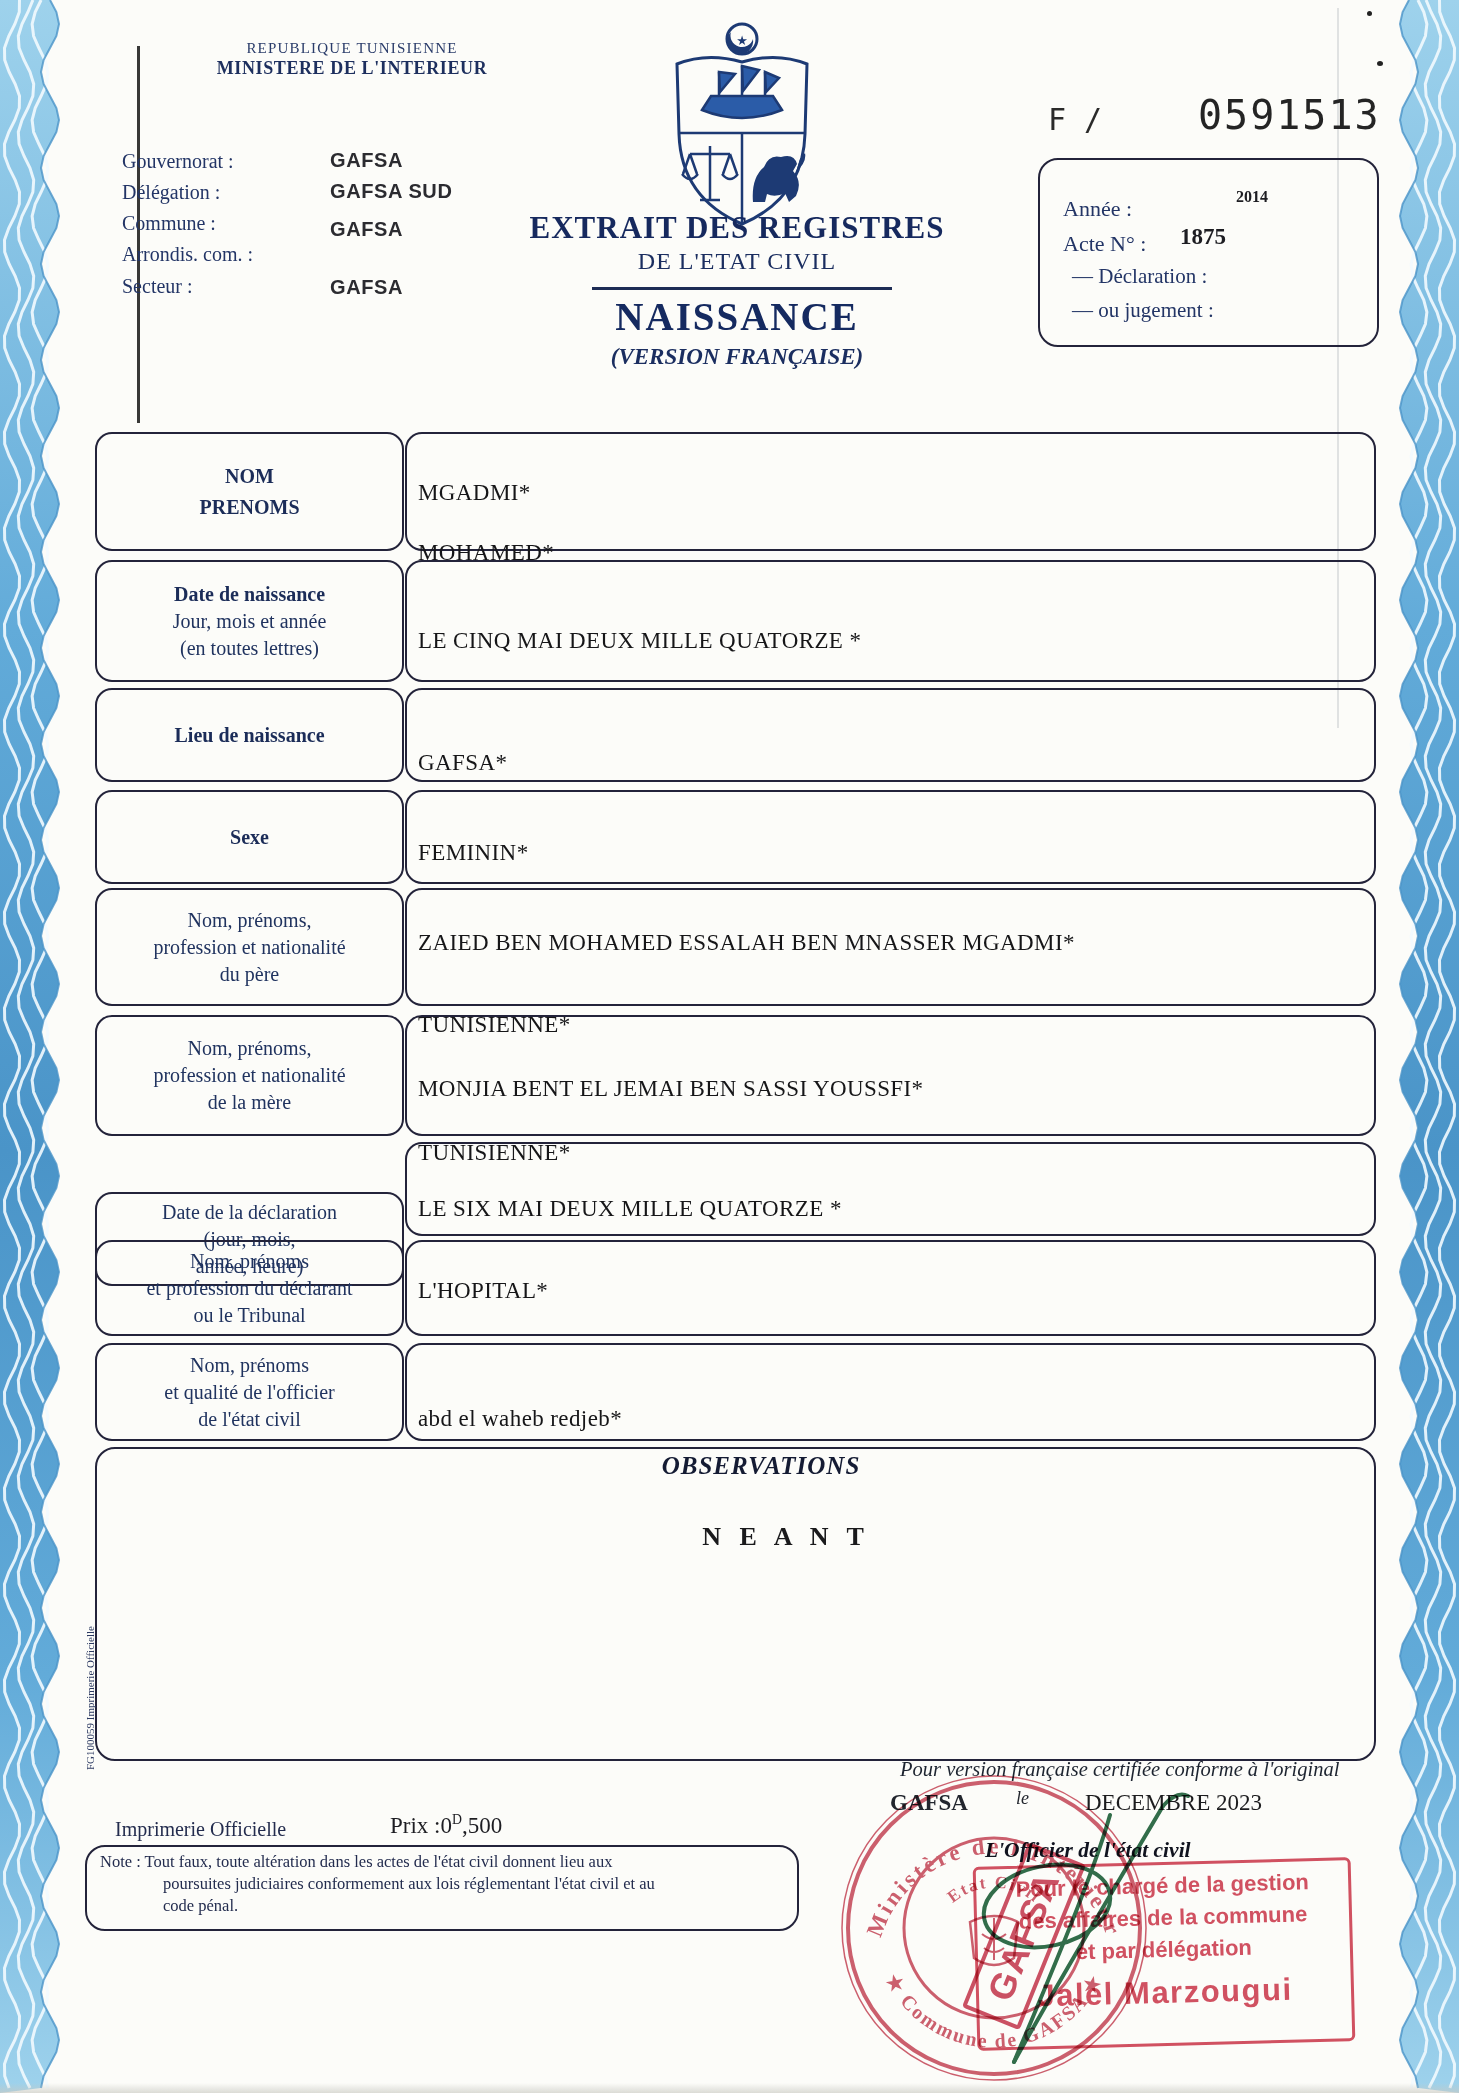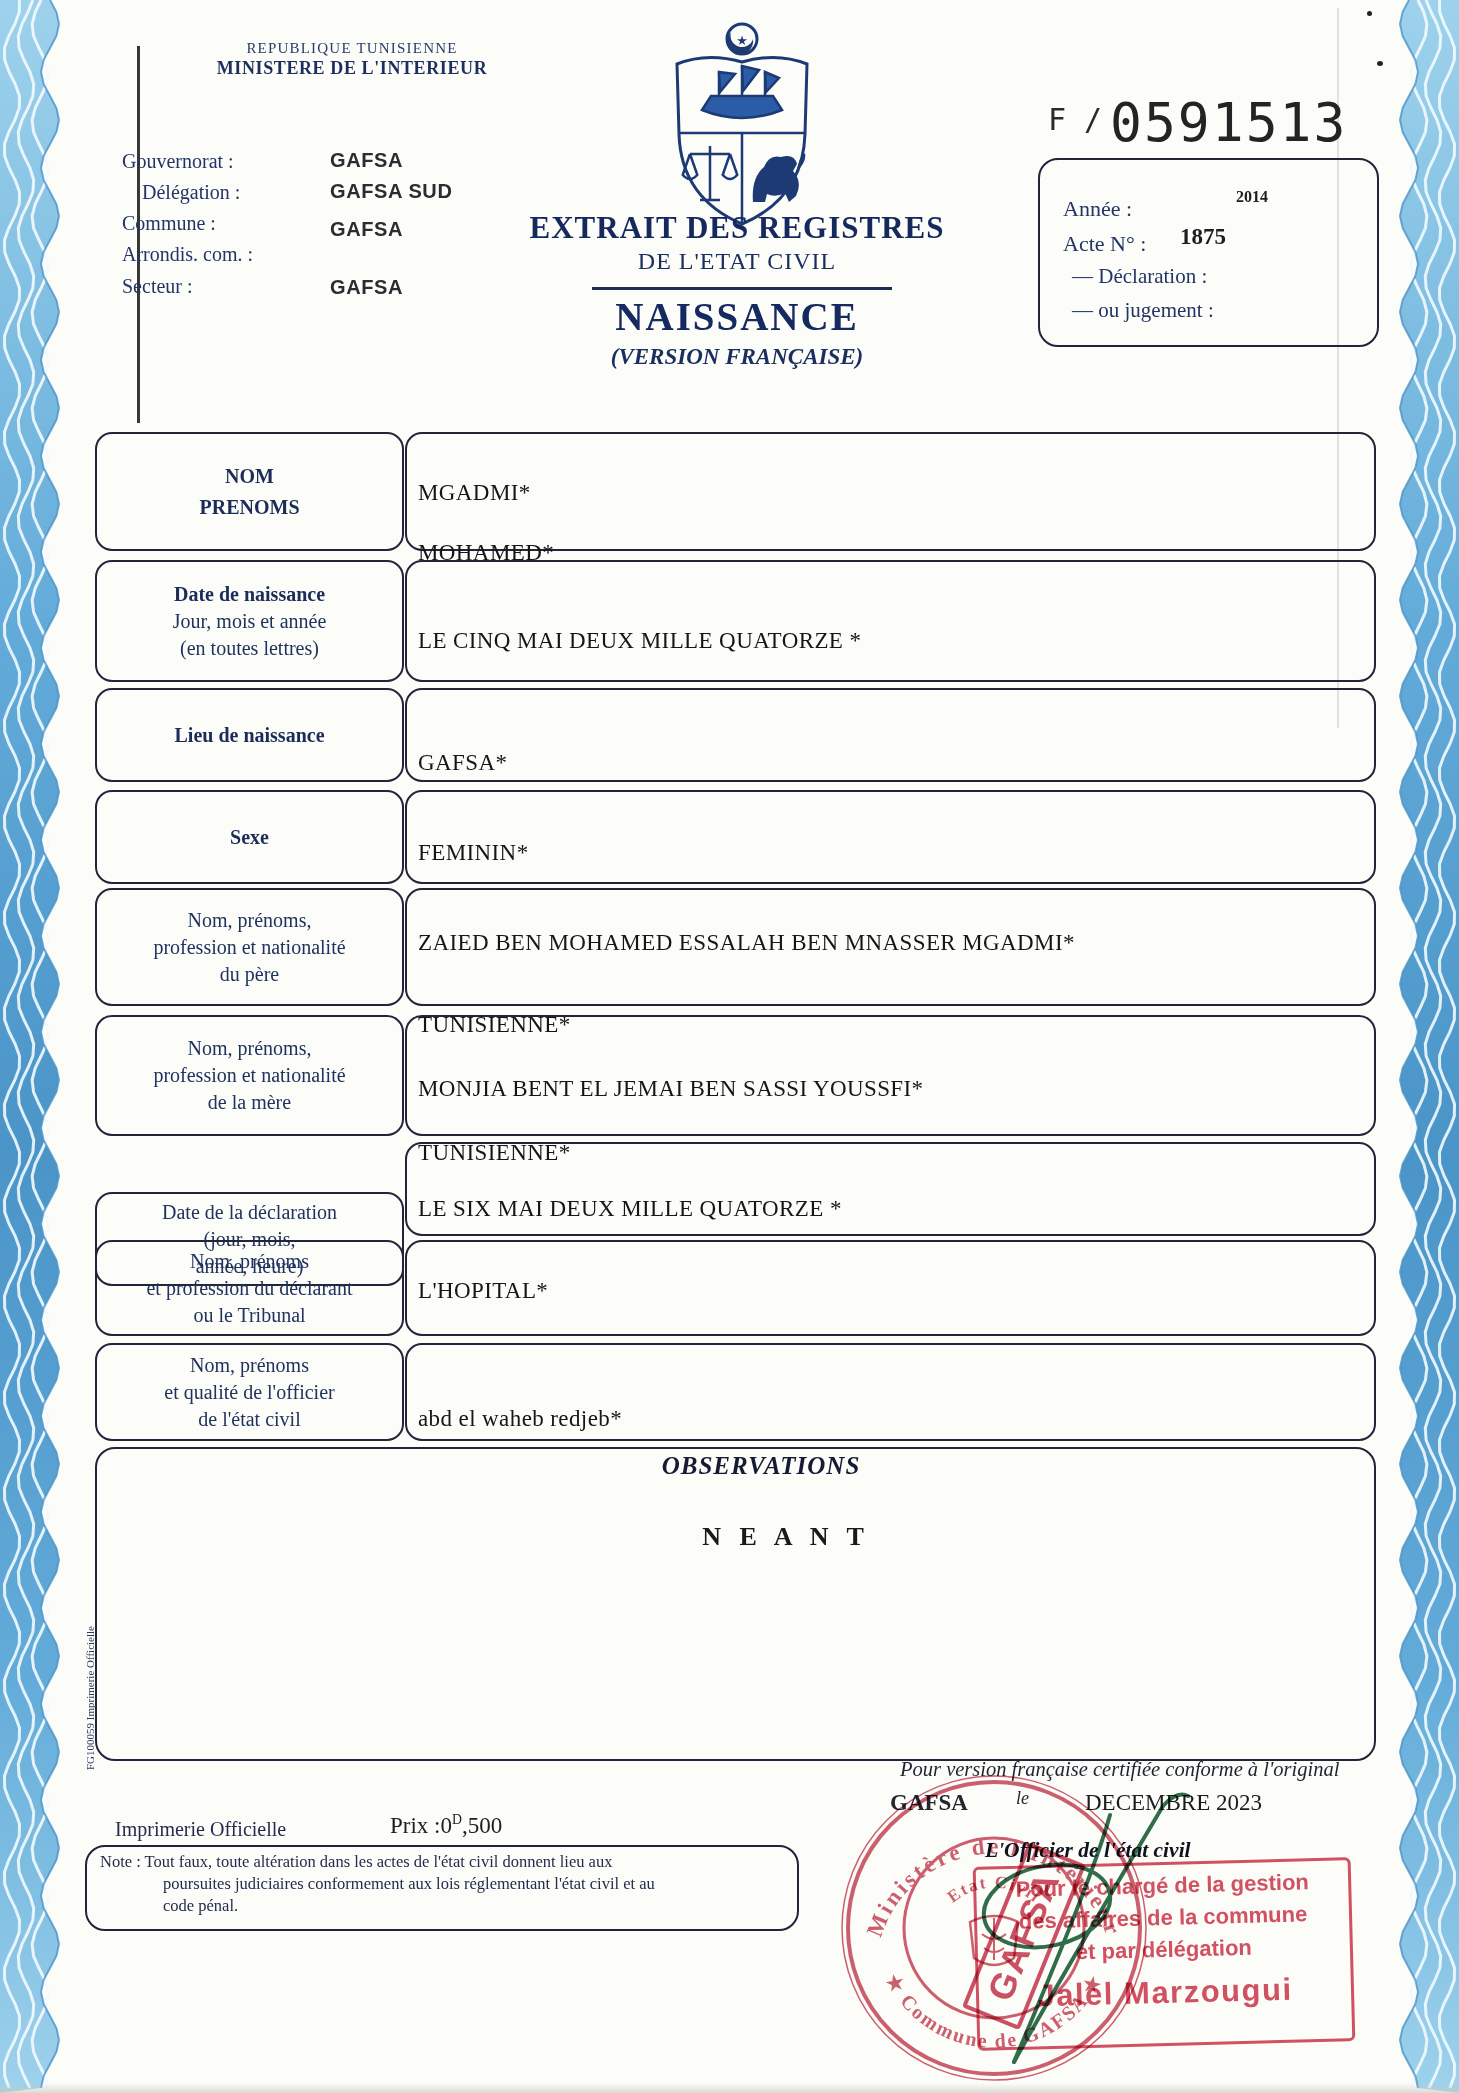--- a/index.html
+++ b/index.html
@@ -89,24 +89,24 @@
         <path d="M 33,142 L 26,162 M 33,142 L 40,162 M 25,162 Q 33,172 41,162"></path>
         <path d="M 73,142 L 66,162 M 73,142 L 80,162 M 65,162 Q 73,172 81,162"></path>
         <line x1="43" y1="188" x2="63" y2="188"></line>
       </g>
 
       <path fill="#1d3a74" stroke="none" d="M 96,190 Q 94,166 107,155 Q 112,142 124,145 Q 137,141 140,152 L 136,159 Q 146,170 139,184 L 132,190 L 128,181 Q 118,186 110,182 L 108,190 Z M 139,160 Q 150,150 148,141 L 143,147 Z"></path>
     </g>
   </svg>
 
   <div class="abs" style="left:1048px;top:102px;font-family:'DejaVu Sans Mono',monospace;font-size:30px;color:#2a2a2a;">F /</div>
-  <div class="abs" style="left:1110px;top:92px;font-family:'DejaVu Sans Mono',monospace;font-size:53px;letter-spacing:2px;color:#242424;">0591513</div>
+  <div class="abs" style="left:1198px;top:92px;font-family:'DejaVu Sans Mono',monospace;font-size:40px;letter-spacing:2px;color:#242424;">0591513</div>
 
   <div class="abs admlbl" style="left:122px;top:150px;">Gouvernorat :</div>
-  <div class="abs admlbl" style="left:122px;top:181px;margin-left:20px;">Délégation :</div>
+  <div class="abs admlbl" style="left:122px;top:181px;">Délégation :</div>
   <div class="abs admlbl" style="left:122px;top:212px;">Commune :</div>
   <div class="abs admlbl" style="left:122px;top:243px;">Arrondis. com. :</div>
   <div class="abs admlbl" style="left:122px;top:275px;">Secteur :</div>
   <div class="abs admval" style="left:330px;top:149px;">GAFSA</div>
   <div class="abs admval" style="left:330px;top:180px;">GAFSA SUD</div>
   <div class="abs admval" style="left:330px;top:218px;">GAFSA</div>
   <div class="abs admval" style="left:330px;top:276px;">GAFSA</div>
 
   <div class="abs ctr" style="left:737px;top:210px;font-size:31px;font-weight:bold;letter-spacing:1px;color:#16295e;">EXTRAIT DES REGISTRES</div>
   <div class="abs ctr" style="left:737px;top:248px;font-size:24px;letter-spacing:1px;color:#1b2e60;">DE L'ETAT CIVIL</div>

